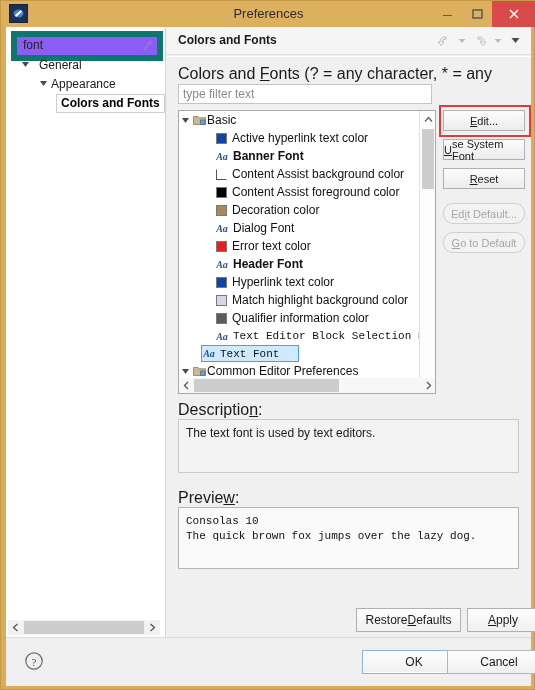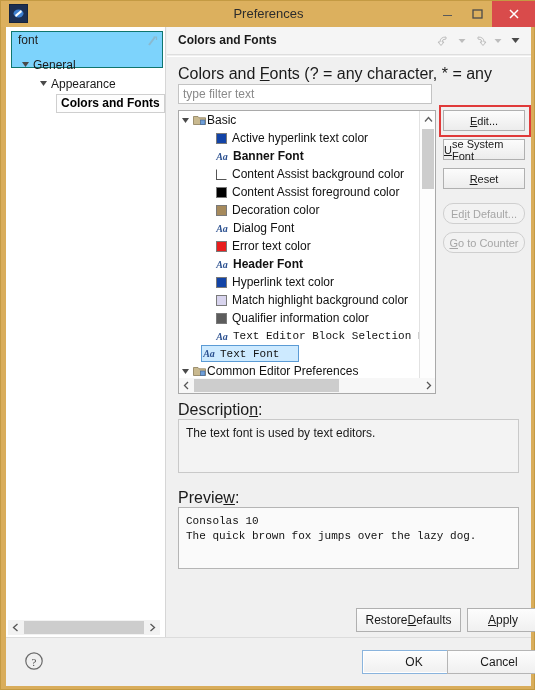--- a/index.html
+++ b/index.html
@@ -61,23 +61,23 @@
 
   
   .leftpane {
     position: absolute; left: 0; top: 0;
     width: 160px; height: 610px;
     background: #fff;
     border-right: 1px solid #d6d6d6;
   }
   .filter-wrap {
     position: absolute; left: 5px; top: 4px;
-    width: 152px; height: 37px;
-    background: #7dd3fc;
-    border: 1px solid #0f766e;
+    width: 152px; height: 30px;
+    background: #8b5cf6;
+    border: 6px solid #0f766e;
   }
   .filter-input {
     position: absolute; left: 4px; top: 0;
     width: 125px; height: 17px; line-height: 17px;
     font-size: 12px; color: #222;
     border: none; outline: none; background: transparent;
     font-family: "Liberation Sans", sans-serif;
   }
   .filter-clear {
     position: absolute; right: 3px; top: 2px;
@@ -89,21 +89,21 @@
   .navrow {
     height: 19px; display: flex; align-items: center;
     font-size: 12px; color: #1a1a1a;
     white-space: nowrap;
   }
   .navrow .twisty {
     width: 11px; height: 11px; margin-right: 2px;
     display: inline-flex; align-items: center; justify-content: center;
     flex: none;
   }
-  .nav-lvl1 { padding-left: 14px; }
+  .nav-lvl1 { padding-left: 14px; gap: 6px; }
   .nav-lvl2 { padding-left: 32px; }
   .nav-selected {
     font-weight: bold;
     background: #fdfdfd;
     border: 1px solid #cfcfcf;
     height: 19px;
     display: inline-flex; align-items: center;
     padding: 0 4px;
     margin-left: 50px;
     font-size: 12px;
@@ -574,21 +574,21 @@
             <u>R</u>
               <span>eset</span>
           </div>
           <div class="sidebtn disabled" style="margin-top:14px">
             <span>Ed</span>
               <u>i</u>
               <span>t Default...</span>
           </div>
           <div class="sidebtn disabled">
             <u>G</u>
-              <span>o to Counter</span>
+              <span>o to Default</span>
           </div>
         </div>
 
         <div class="lbl" style="left:11px; top:344px;">
           <span>Descriptio</span><u>n</u><span>:</span>
         </div>
         <div class="descbox">
           <span>The text font is used by text editors.</span>
         </div>
 

